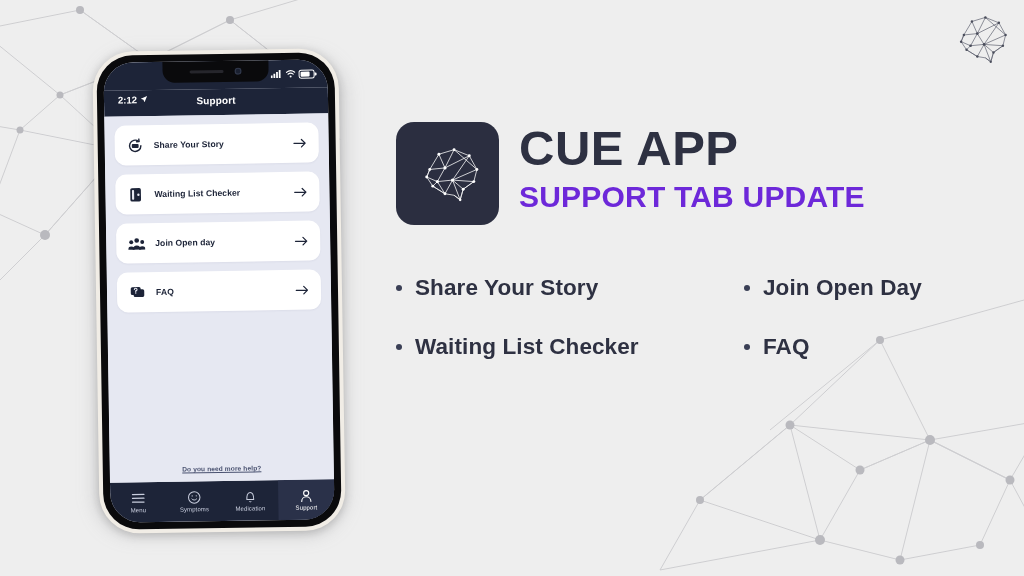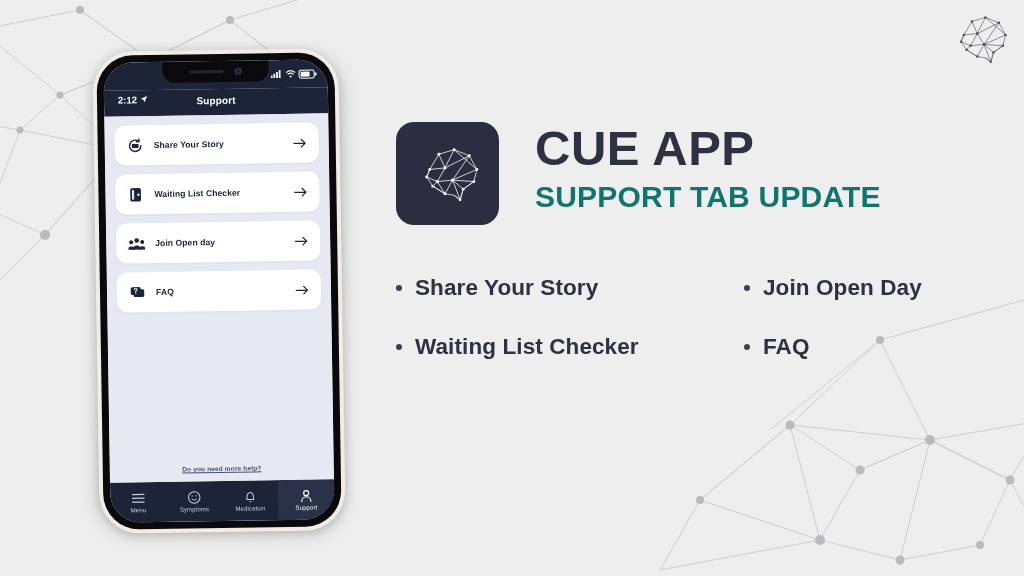--- a/index.html
+++ b/index.html
@@ -84,27 +84,27 @@
   }
   .tab-bar { height: 40px; background: #1d2438; display: flex; flex: none; }
   .tab { flex: 1; display: flex; flex-direction: column; align-items: center;
          justify-content: center; gap: 2.5px; color: #c9cede; }
   .tab.active { background: #2a3149; color: #ffffff; }
   .tab .ti { width: 14px; height: 14px; }
   .tab .tl { font-size: 6px; letter-spacing: .1px; }
 
   
   .content { position: absolute; left: 396px; top: 0; width: 600px; height: 576px; }
-  .title-row { position: absolute; left: 0; top: 122px; display: flex; align-items: flex-start; gap: 36px; }
+  .title-row { position: absolute; left: 0; top: 122px; display: flex; align-items: flex-start; gap: 20px; }
   .logo-tile { width: 103px; height: 103px; border-radius: 18px; background: #2b2e40;
                display: flex; align-items: center; justify-content: center; flex: none; }
   .titles { padding-top: 2px; }
   .title-main { font-size: 49px; font-weight: bold; color: #2e3142; letter-spacing: .5px;
                 line-height: 1.02; }
-  .title-sub { font-size: 30px; font-weight: bold; color: #0f766e; letter-spacing: .2px;
+  .title-sub { font-size: 30px; font-weight: bold; color: #6d28d9; letter-spacing: .2px;
                margin-top: 7px; line-height: 1.05; }
 
   .bullets { position: absolute; left: 0; top: 275px; width: 580px;
              display: grid; grid-template-columns: 348px 1fr; row-gap: 33px; }
   .bullet { display: flex; align-items: baseline; gap: 13px; }
   .bullet .dot { width: 6px; height: 6px; border-radius: 50%; background: #3a3f55; flex: none;
                  transform: translateY(-4px); }
   .bullet .btxt { font-size: 22.5px; font-weight: bold; color: #2e3142; letter-spacing: .1px; }
 
   .footnote { position: absolute; left: 0; top: 422px; width: 545px;

